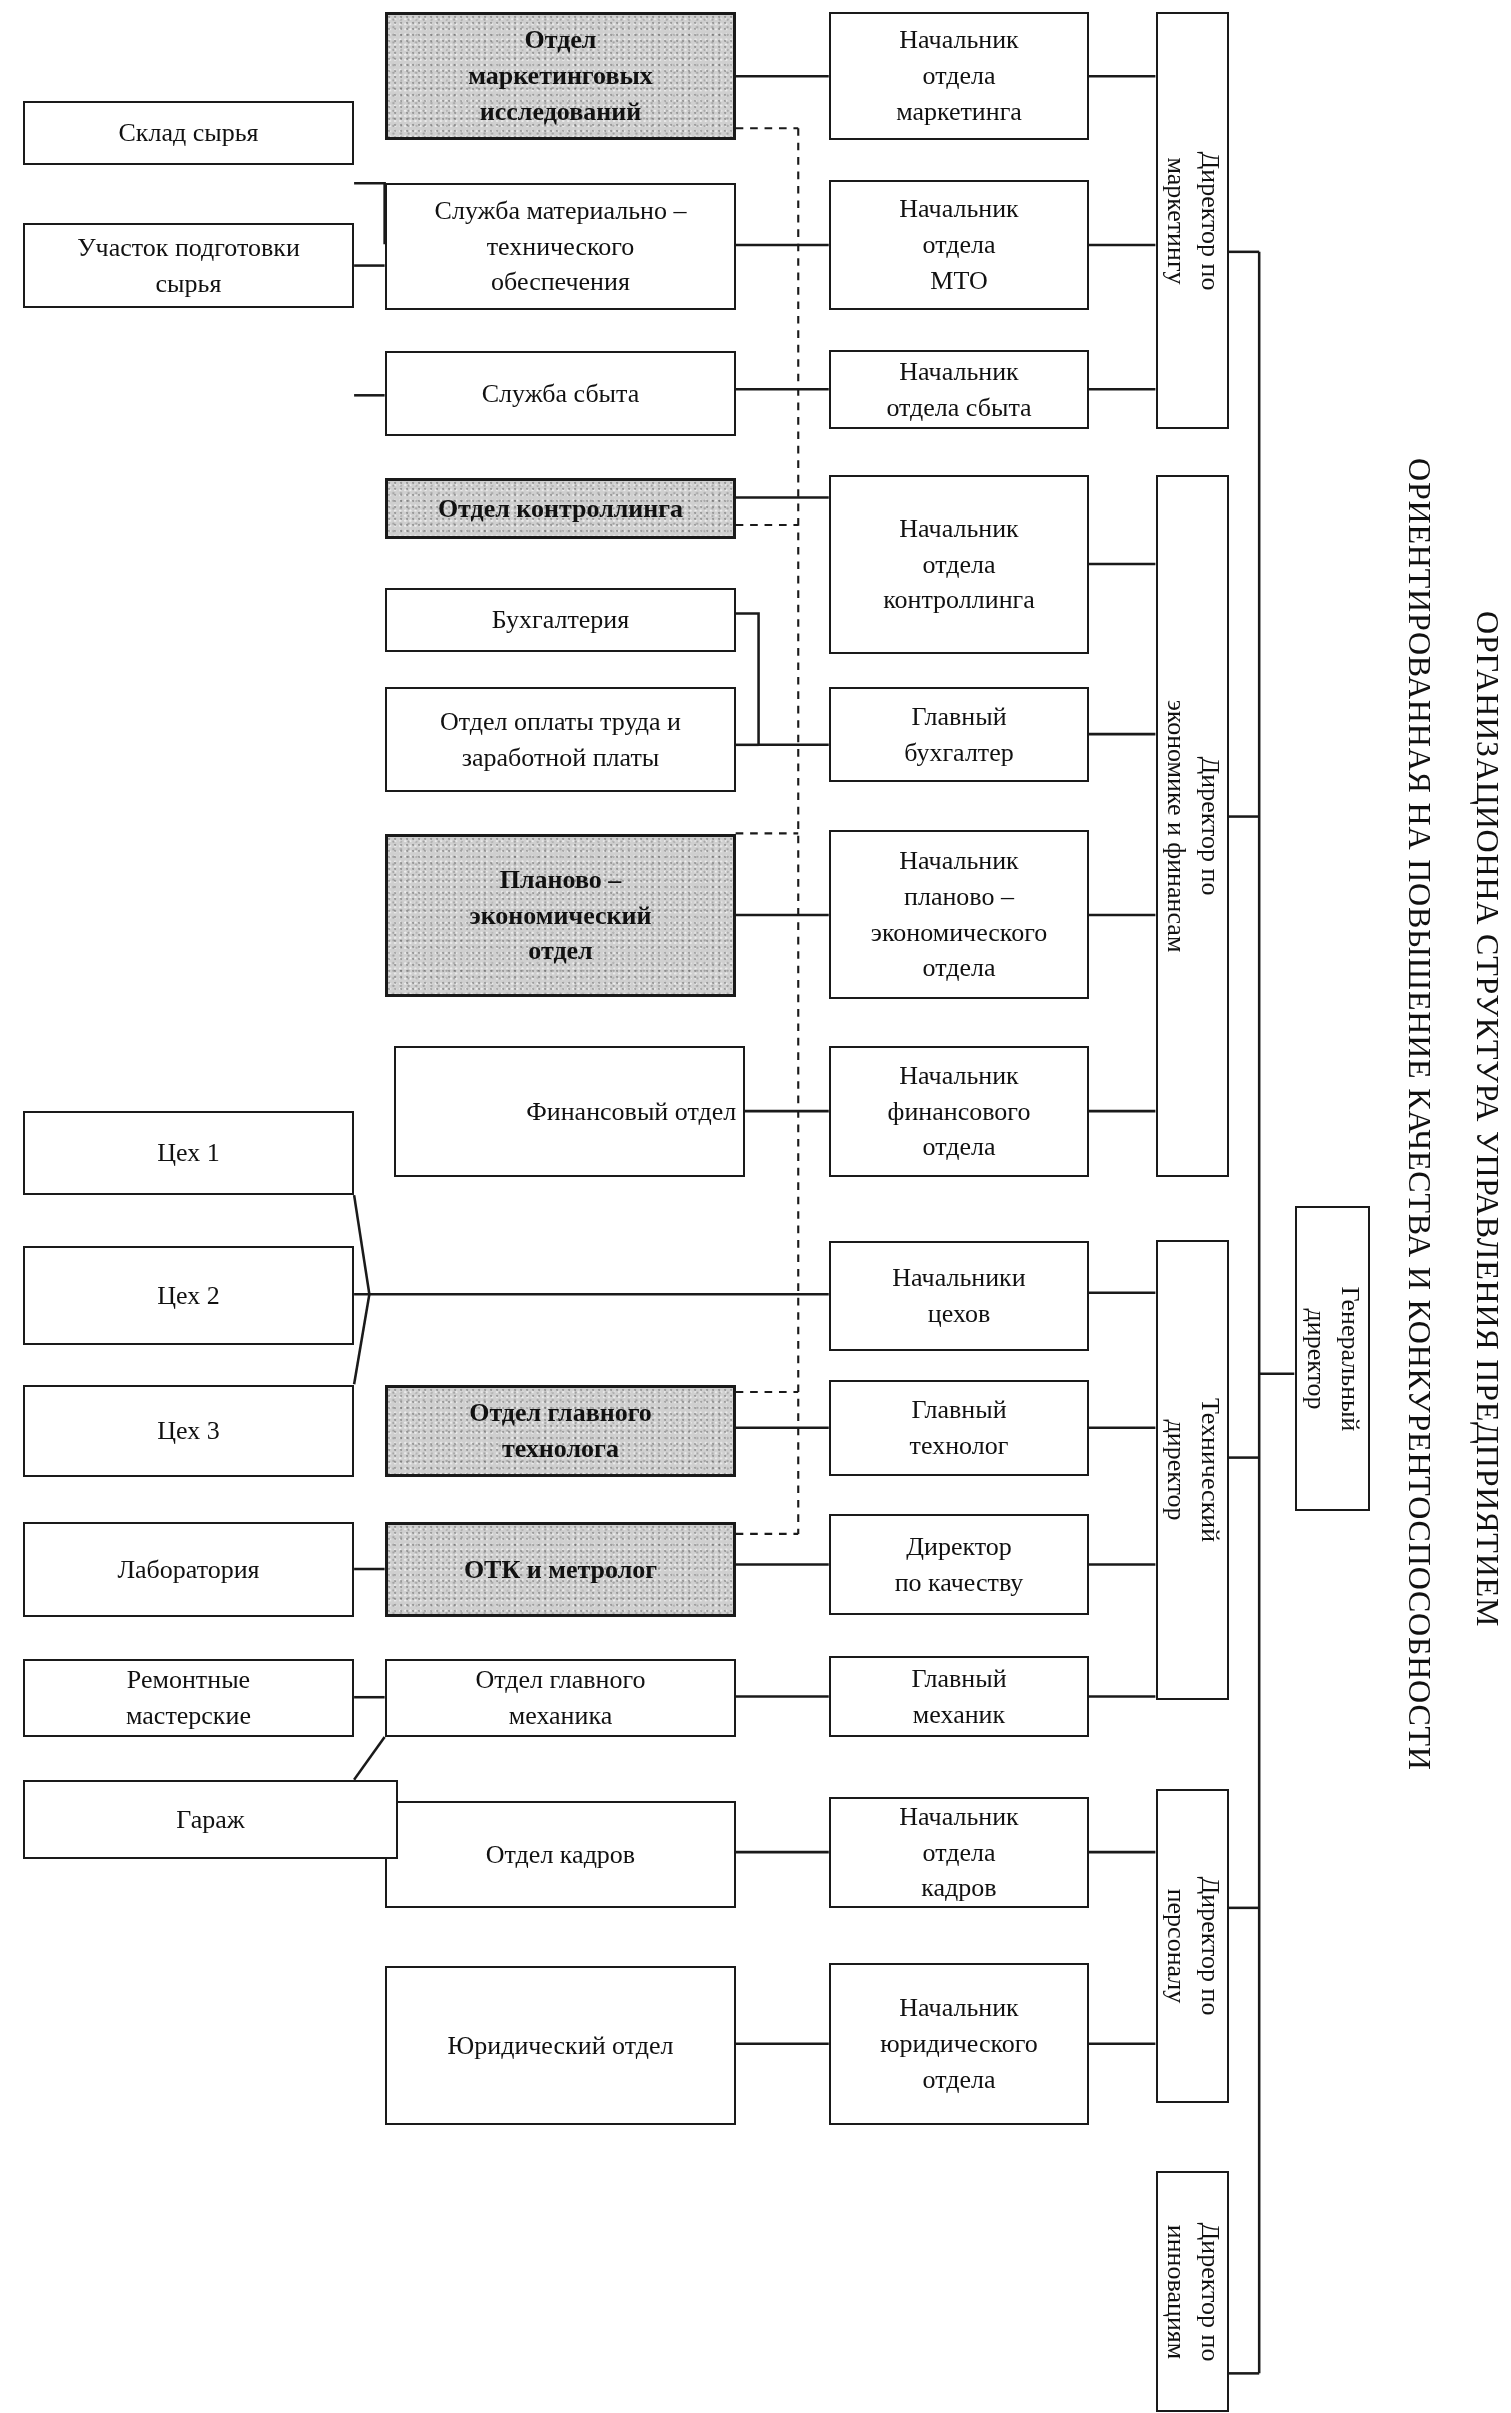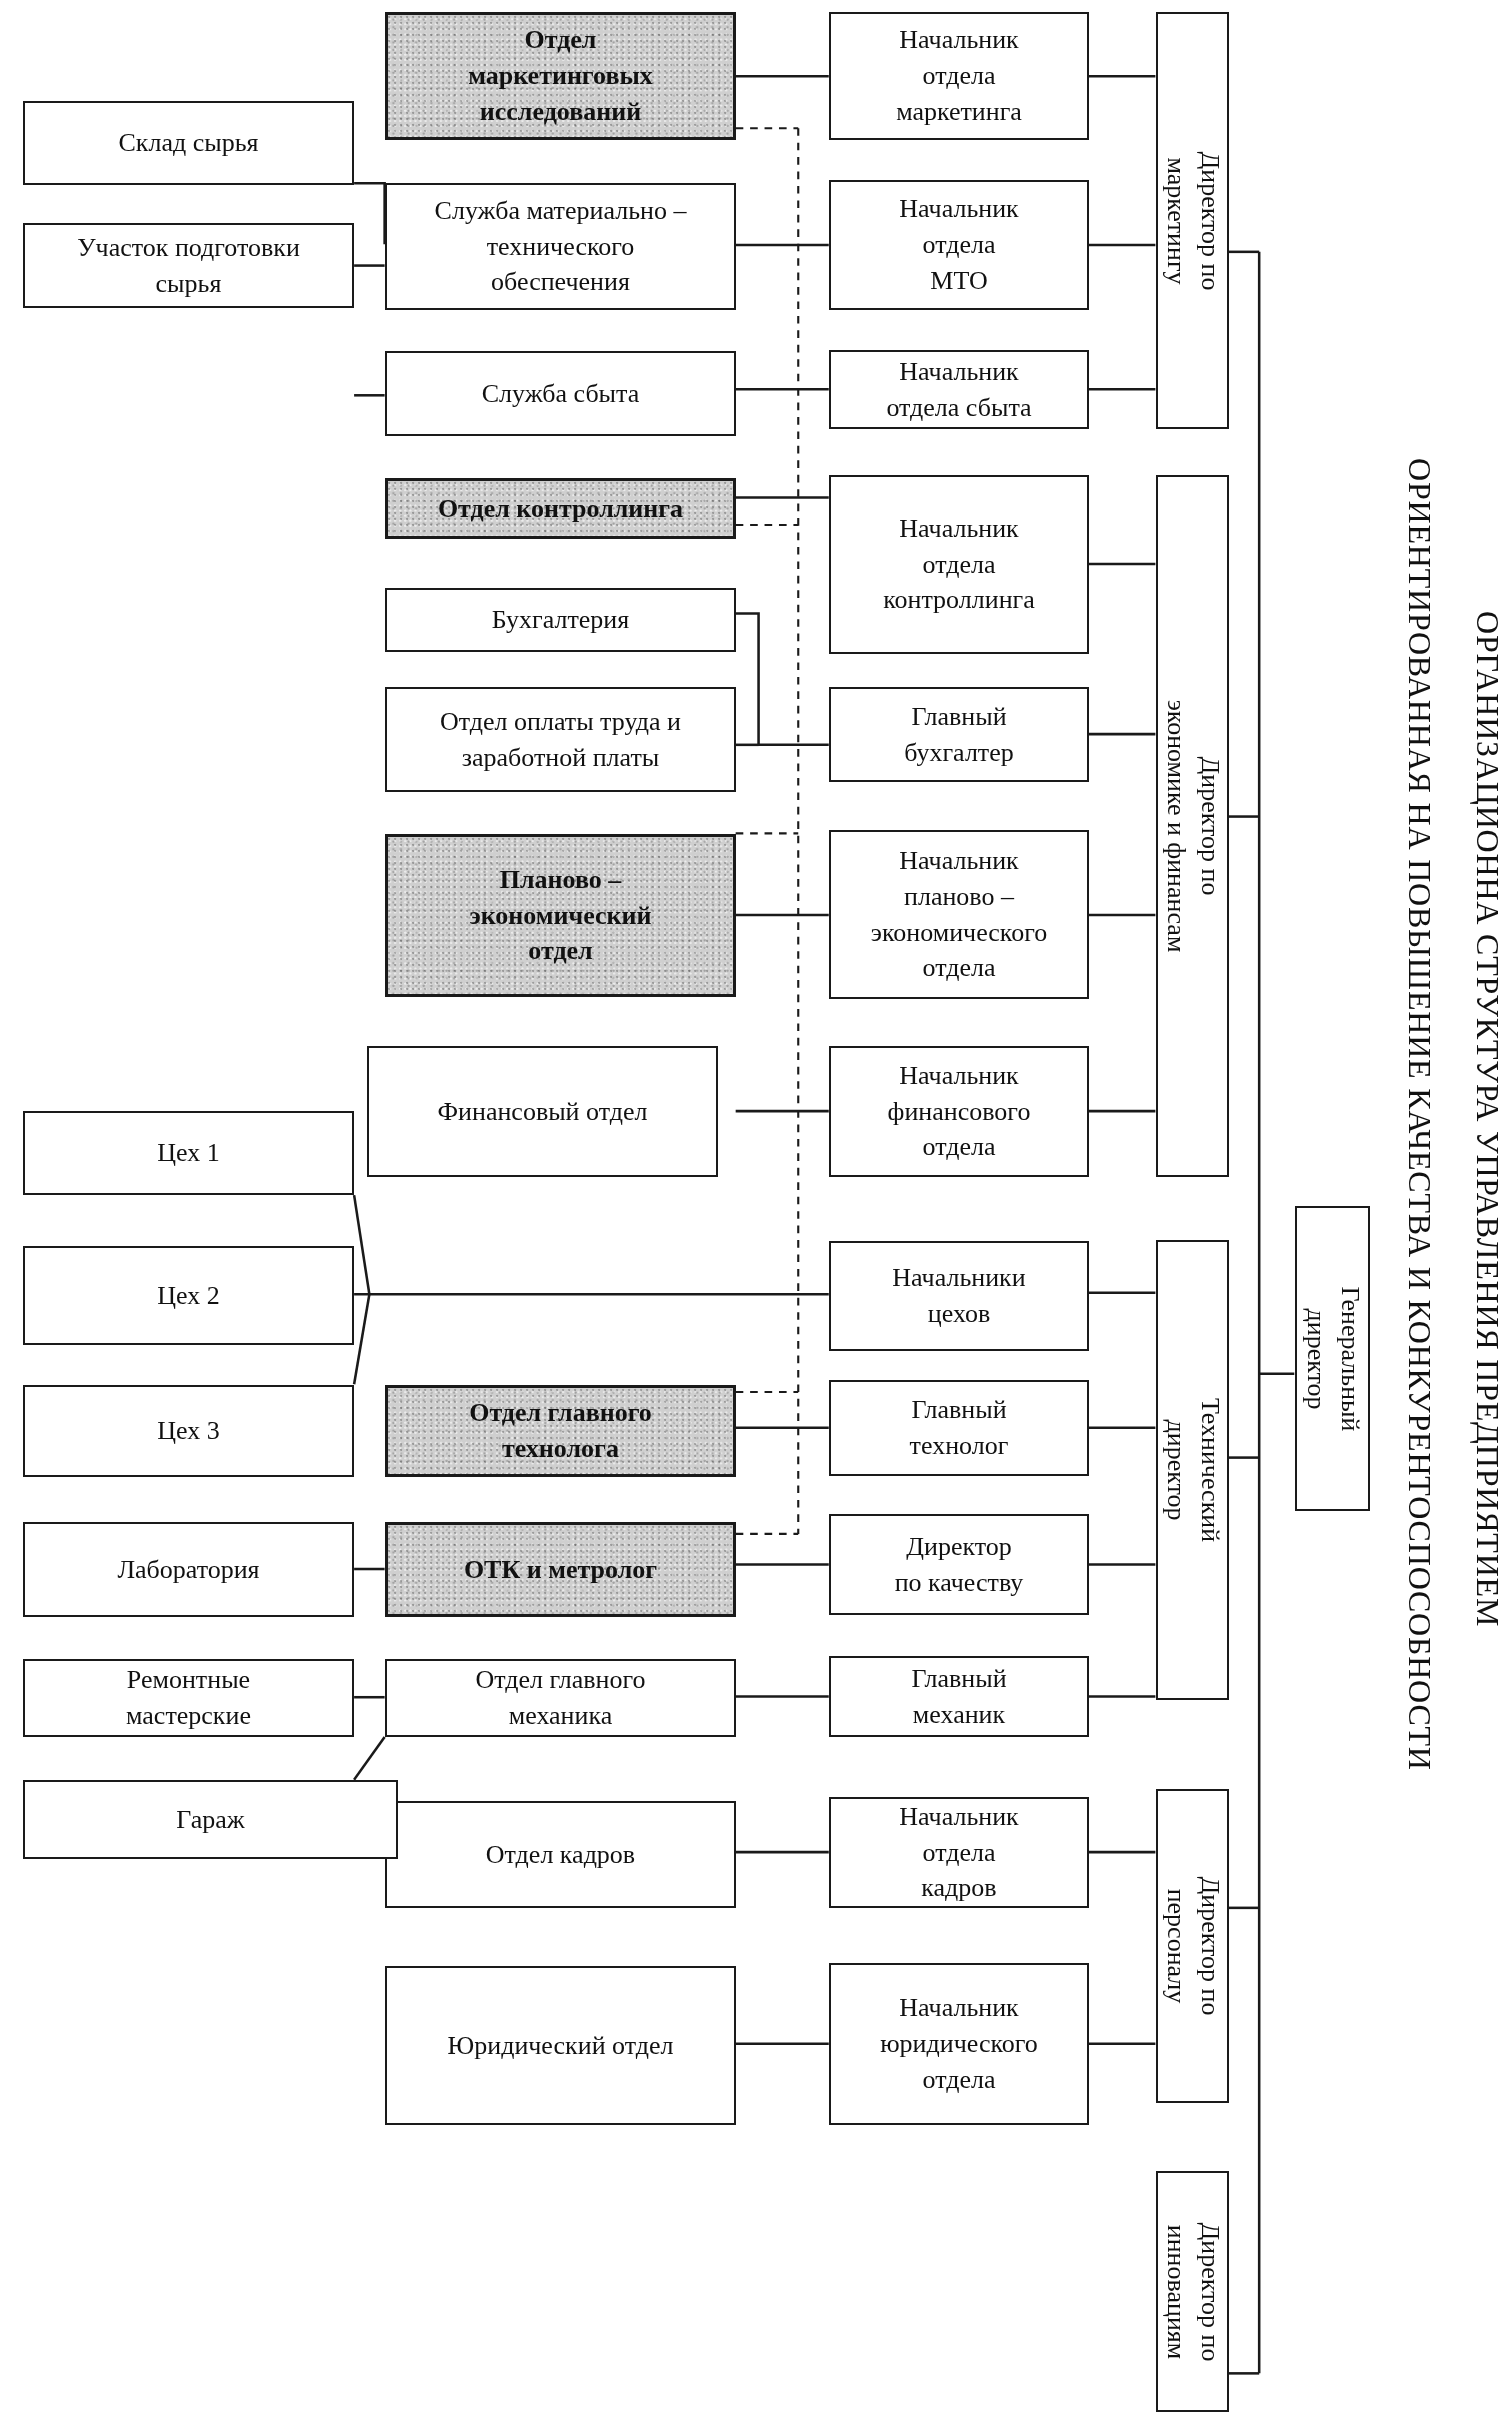--- a/index.html
+++ b/index.html
@@ -192,42 +192,42 @@
     </div>
   <div class="box" id="b-pay" style="left: 385px; top: 687px; width: 351px; height: 105px;">
       <span class="lbl">Отдел оплаты труда и
 заработной платы</span>
     </div>
   <div class="box shaded" id="b-plan" style="left: 385px; top: 834px; width: 351px; height: 163px;">
       <span class="lbl">Планово –
 экономический
 отдел</span>
     </div>
-  <div class="box" id="b-fin" style="left: 367px; top: 1046px; width: 351px; height: 131px;">
+  <div class="box" id="b-fin" style="left: 394px; top: 1046px; width: 351px; height: 131px; justify-content: flex-end;">
       <span class="lbl">Финансовый отдел</span>
     </div>
   <div class="box shaded" id="b-tech" style="left: 385px; top: 1385px; width: 351px; height: 92px;">
       <span class="lbl">Отдел главного
 технолога</span>
     </div>
   <div class="box shaded" id="b-qc" style="left: 385px; top: 1522px; width: 351px; height: 95px;">
       <span class="lbl">ОТК и метролог</span>
     </div>
   <div class="box" id="b-mech" style="left: 385px; top: 1659px; width: 351px; height: 78px;">
       <span class="lbl">Отдел главного
 механика</span>
     </div>
   <div class="box" id="b-hr" style="left: 385px; top: 1801px; width: 351px; height: 107px;">
       <span class="lbl">Отдел кадров</span>
     </div>
   <div class="box" id="b-legal" style="left: 385px; top: 1966px; width: 351px; height: 159px;">
       <span class="lbl">Юридический отдел</span>
     </div>
 
-  <div class="box" id="a-raw" style="left: 23px; top: 101px; width: 331px; height: 84px;">
+  <div class="box" id="a-raw" style="left: 23px; top: 101px; width: 331px; height: 64px;">
       <span class="lbl">Склад сырья</span>
     </div>
   <div class="box" id="a-prep" style="left: 23px; top: 223px; width: 331px; height: 85px;">
       <span class="lbl">Участок  подготовки
 сырья</span>
     </div>
   <div class="box" id="a-ws1" style="left: 23px; top: 1111px; width: 331px; height: 84px;">
       <span class="lbl">Цех 1</span>
     </div>
   <div class="box" id="a-ws2" style="left: 23px; top: 1246px; width: 331px; height: 99px;">

